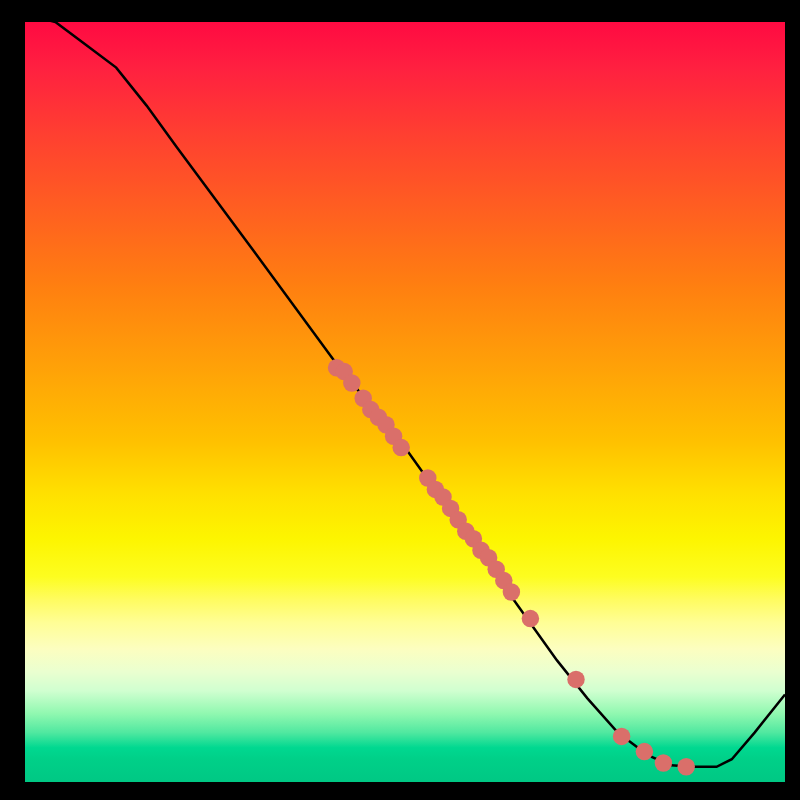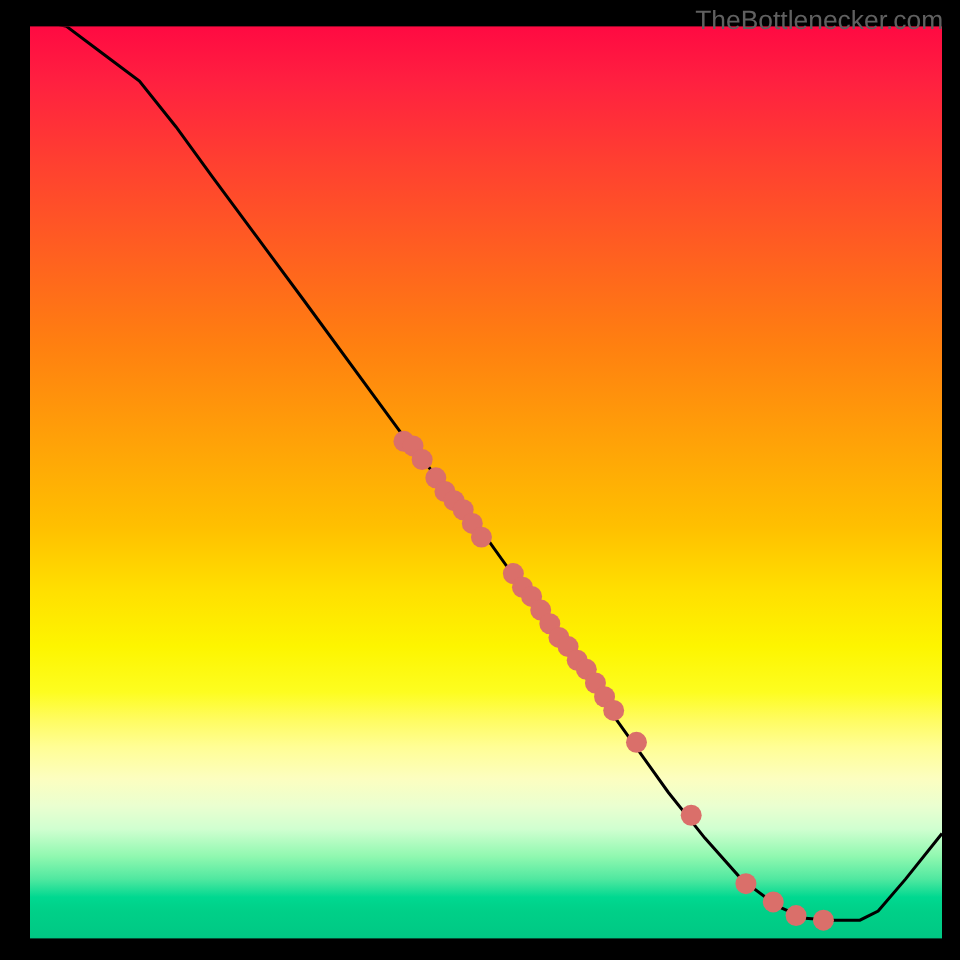--- a/index.html
+++ b/index.html
@@ -59,21 +59,20 @@
     left: 0;
     top: 0;
     width: 760px;
     height: 760px;
   }
 </style>
 </head>
 <body>
 
 <div class="chart-container">
-  <div class="watermark">TheBottlenecker.com</div>
   <div class="plot-area">
     <svg class="overlay" viewBox="0 0 100 100" preserveAspectRatio="none">
       <g>
         <polyline id="curve-path" fill="none" stroke="#000000" stroke-width="0.35" vector-effect="non-scaling-stroke" style="stroke-width:2.5px" points="0.00,-1.00 4.00,0.00 8.00,3.00 12.00,6.00 16.00,11.00 20.00,16.50 30.00,30.00 41.00,45.00 50.00,56.00 55.00,63.00 60.00,70.00 65.00,77.00 70.00,84.00 74.00,89.00 78.00,93.50 82.00,96.50 85.00,97.80 88.00,98.00 91.00,98.00 93.00,97.00 96.00,93.50 100.00,88.50"></polyline>
       </g>
       <g id="dots-group">
           <ellipse cx="41.00" cy="45.50" rx="1.15" ry="1.15" fill="#da6f6a"></ellipse>
           <ellipse cx="42.00" cy="46.00" rx="1.15" ry="1.15" fill="#da6f6a"></ellipse>
           <ellipse cx="43.00" cy="47.50" rx="1.15" ry="1.15" fill="#da6f6a"></ellipse>
           <ellipse cx="44.50" cy="49.50" rx="1.15" ry="1.15" fill="#da6f6a"></ellipse>

